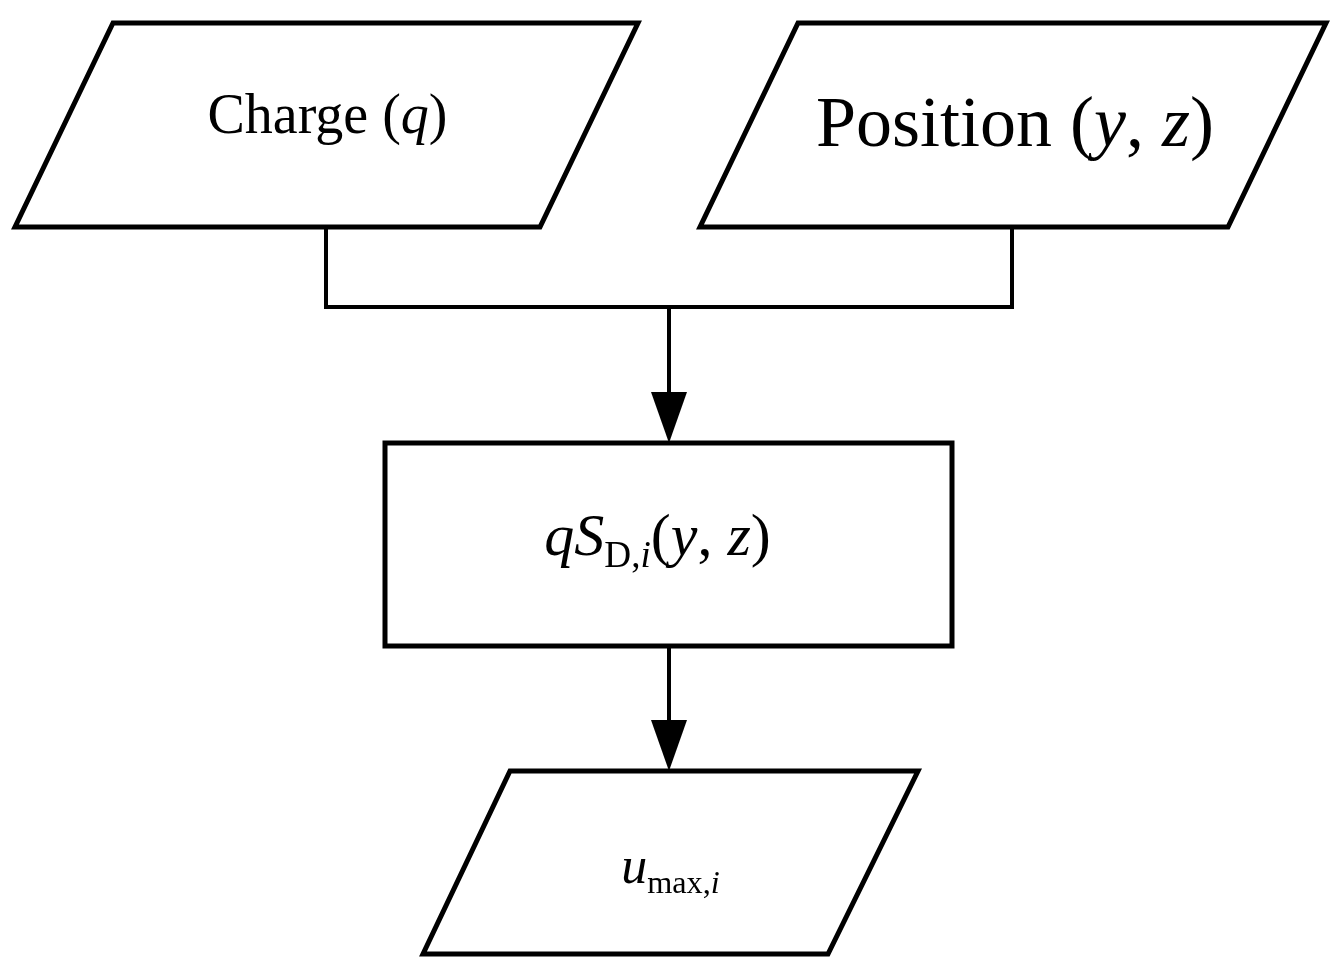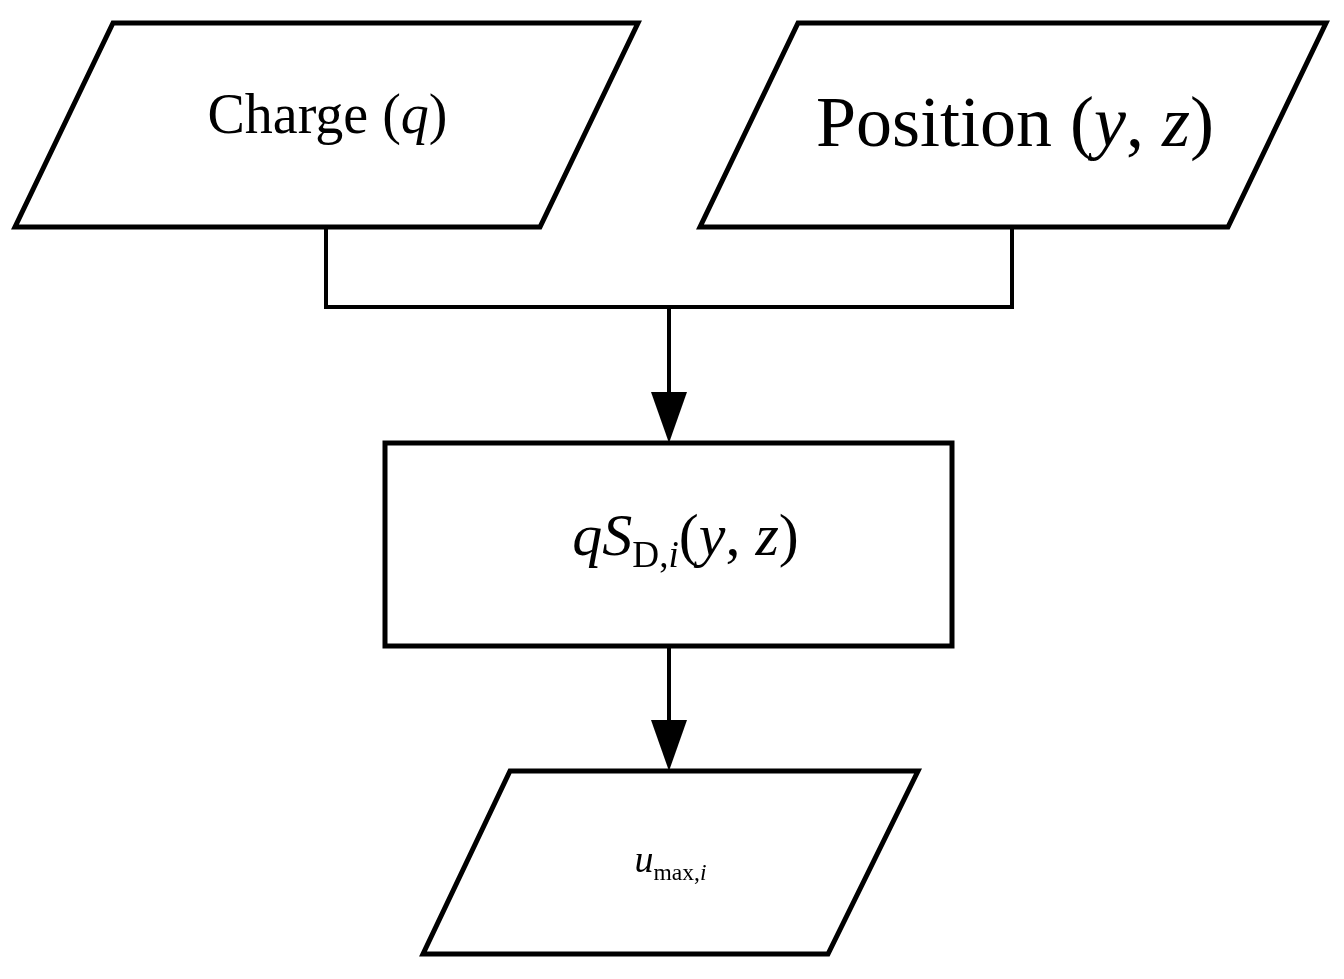--- a/index.html
+++ b/index.html
@@ -54,30 +54,30 @@
     width: 455px;
     font-size: 56px;
   }
   .lbl-position {
     left: 780px;
     top: 86px;
     width: 470px;
     font-size: 72px;
   }
   .lbl-formula {
-    left: 402px;
+    left: 374px;
     top: 505px;
     width: 567px;
     font-size: 60px;
   }
   .lbl-output {
     left: 423px;
     top: 840px;
     width: 495px;
-    font-size: 38px;
+    font-size: 52px;
   }
   .it {
     font-style: italic;
   }
   .up {
     font-style: normal;
   }
   .sub {
     font-size: 0.62em;
     vertical-align: -0.32em;

